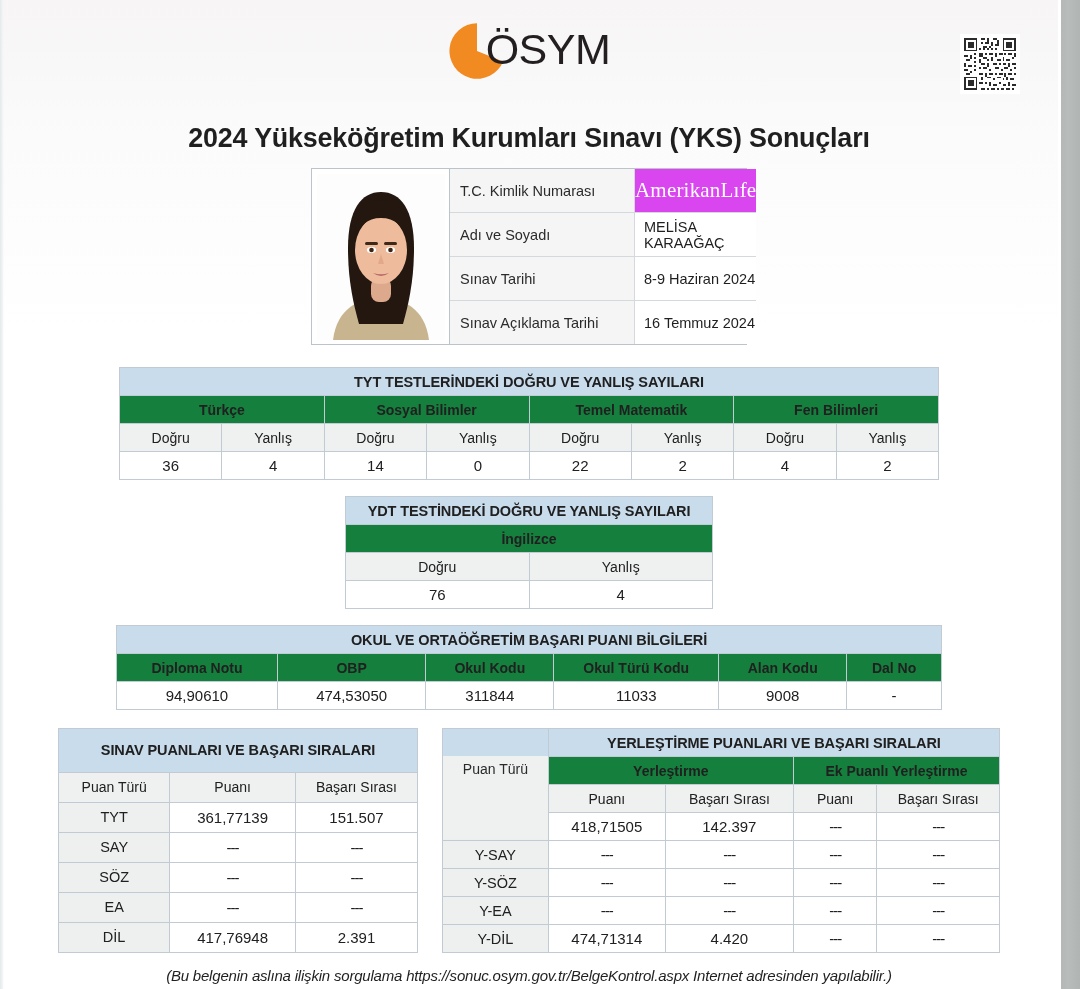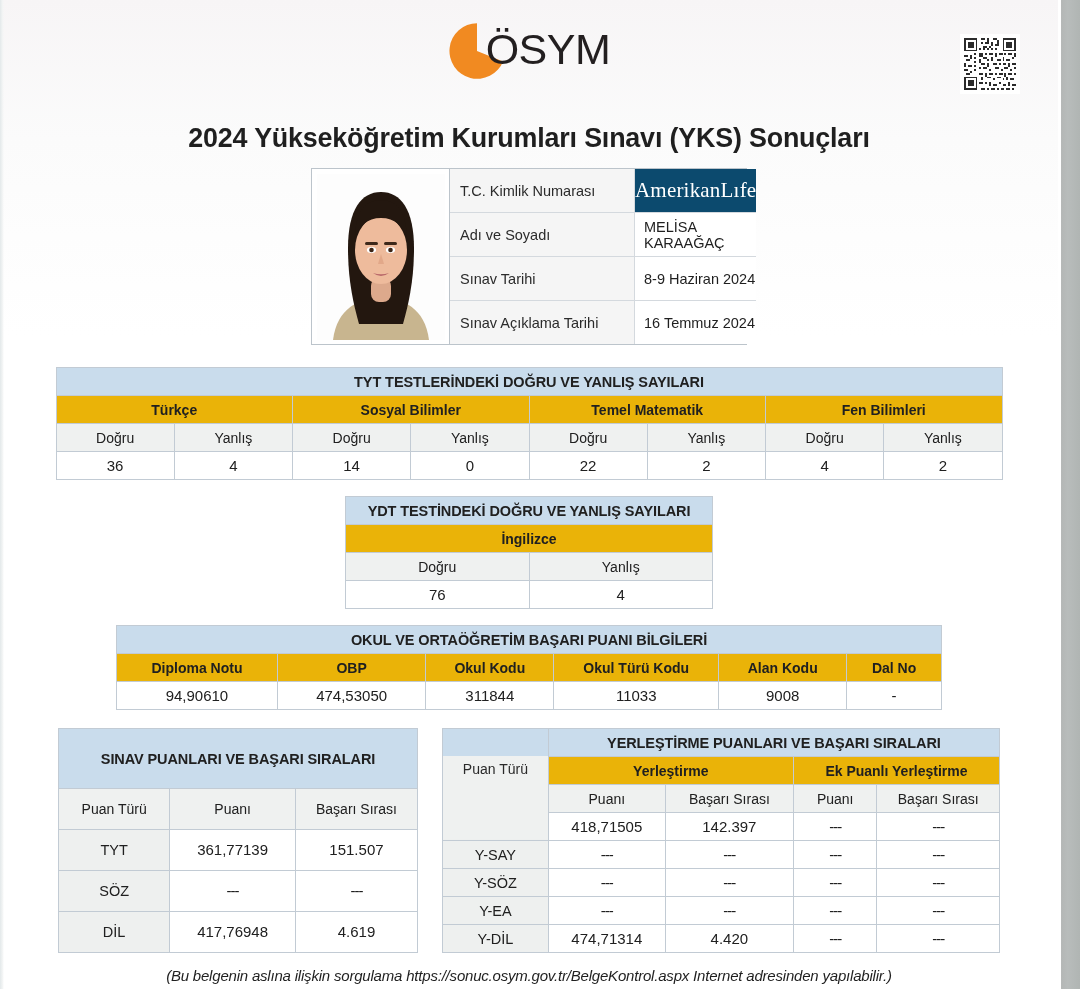--- a/index.html
+++ b/index.html
@@ -148,21 +148,21 @@
     padding-left: 9px;
     box-sizing: border-box;
     font-size: 14.5px;
     color: #1f1f1f;
     background: #ffffff;
   }
   .redacted {
     display: block;
     width: 100%;
     height: 100%;
-    background: #0c4a6e;
+    background: #d946ef;
     color: #ffffff;
     font-family: "Liberation Serif", serif;
     font-size: 21px;
     line-height: 43px;
     text-align: center;
     letter-spacing: 0.2px;
   }
 
   
   .tbl {
@@ -182,21 +182,21 @@
   }
   .bandtitle {
     background: #c9dcec;
     font-weight: bold !important;
     font-size: 14.5px;
     letter-spacing: -0.1px;
     height: 27px !important;
     color: #1a1a1a;
   }
   .subhead {
-    background: #eab308;
+    background: #15803d;
     font-weight: bold !important;
     font-size: 14px;
     color: #1a1a1a;
   }
   .colhead {
     background: #eff1f0;
     font-size: 14px;
     color: #2a2a2a;
   }
   .datacell {
@@ -208,21 +208,21 @@
     background: #eef0ef;
     font-size: 14.5px;
     color: #1d1d1d;
   }
   .blank-corner {
     background: #c9dcec;
     border-top-color: #c9dcec;
   }
   .dash { color: #3a3a3a; letter-spacing: -1px; }
 
-  .tyt-table   { width: 947px; margin: 22px auto 12px auto; padding-left: 35px; }
+  .tyt-table   { width: 820px; margin: 22px auto 12px auto; padding-left: 35px; }
   .ydt-table   { width: 368px; margin: 16px auto 0 auto; padding-left: 14px; }
   .okul-table  { width: 826px; margin: 16px auto 0 auto; }
 
   .score-zone {
     width: 942px;
     margin: 18px auto 0 auto;
     display: flex;
     justify-content: space-between;
   }
   .sinav-table { width: 360px; }
@@ -524,28 +524,38 @@
           <td class="colhead">Puan Türü</td>
           <td class="colhead">Puanı</td>
           <td class="colhead">Başarı Sırası</td>
         </tr>
         <tr>
           <td class="rowlabel">TYT</td>
           <td class="datacell">361,77139</td>
           <td class="datacell">151.507</td>
         </tr>
         <tr>
+          <td class="rowlabel">SAY</td>
+          <td class="datacell dash">---</td>
+          <td class="datacell dash">---</td>
+        </tr>
+        <tr>
           <td class="rowlabel">SÖZ</td>
+          <td class="datacell dash">---</td>
+          <td class="datacell dash">---</td>
+        </tr>
+        <tr>
+          <td class="rowlabel">EA</td>
           <td class="datacell dash">---</td>
           <td class="datacell dash">---</td>
         </tr>
         <tr>
           <td class="rowlabel">DİL</td>
           <td class="datacell">417,76948</td>
-          <td class="datacell">4.619</td>
+          <td class="datacell">2.391</td>
         </tr>
       </tbody>
     </table>
 
     <table class="tbl yerles-table">
       <colgroup>
         <col style="width:19%">
           <col style="width:21%">
           <col style="width:23%">
         <col style="width:15%">

